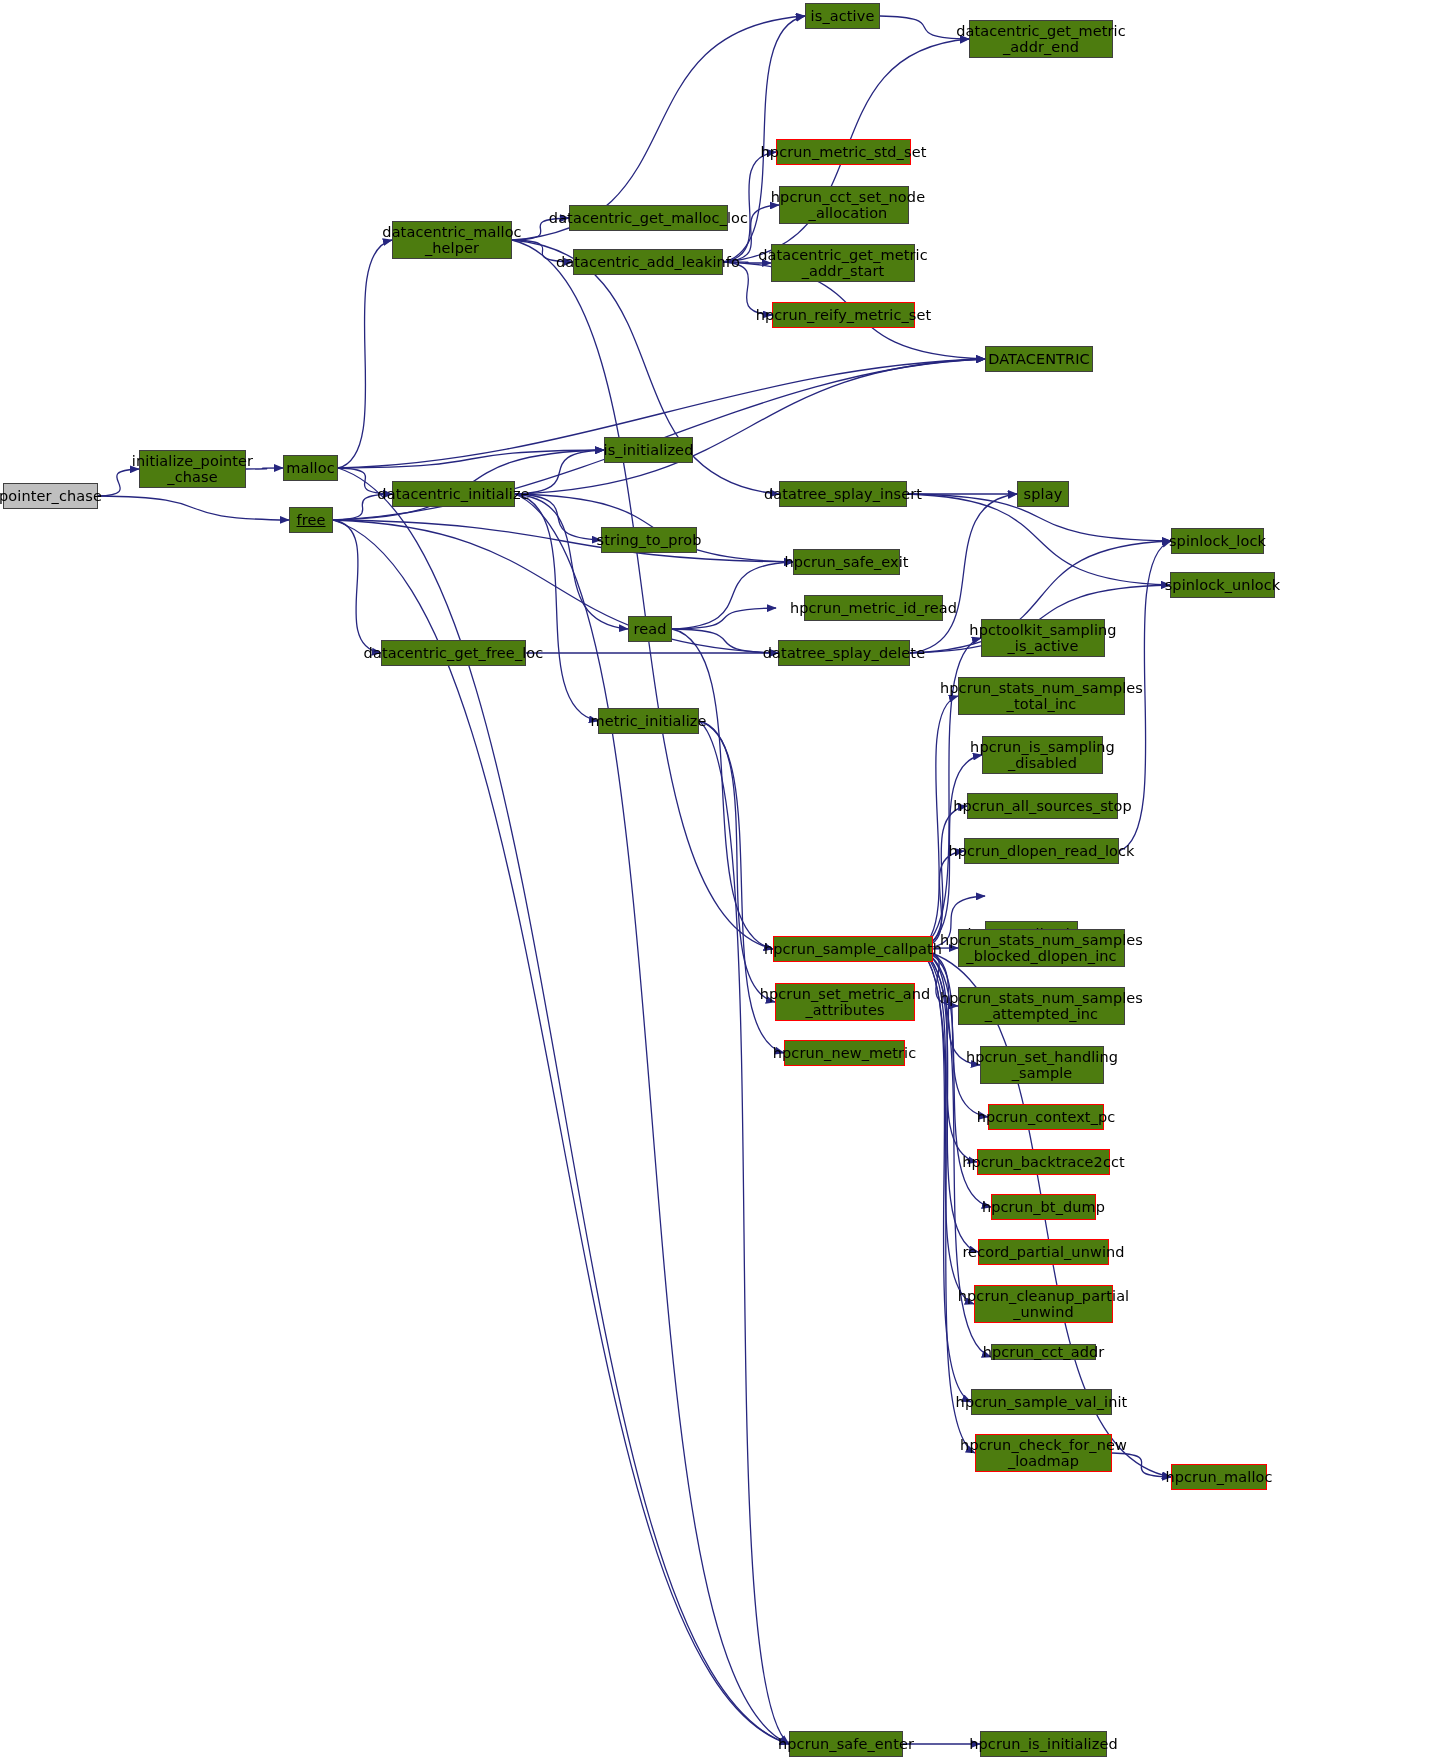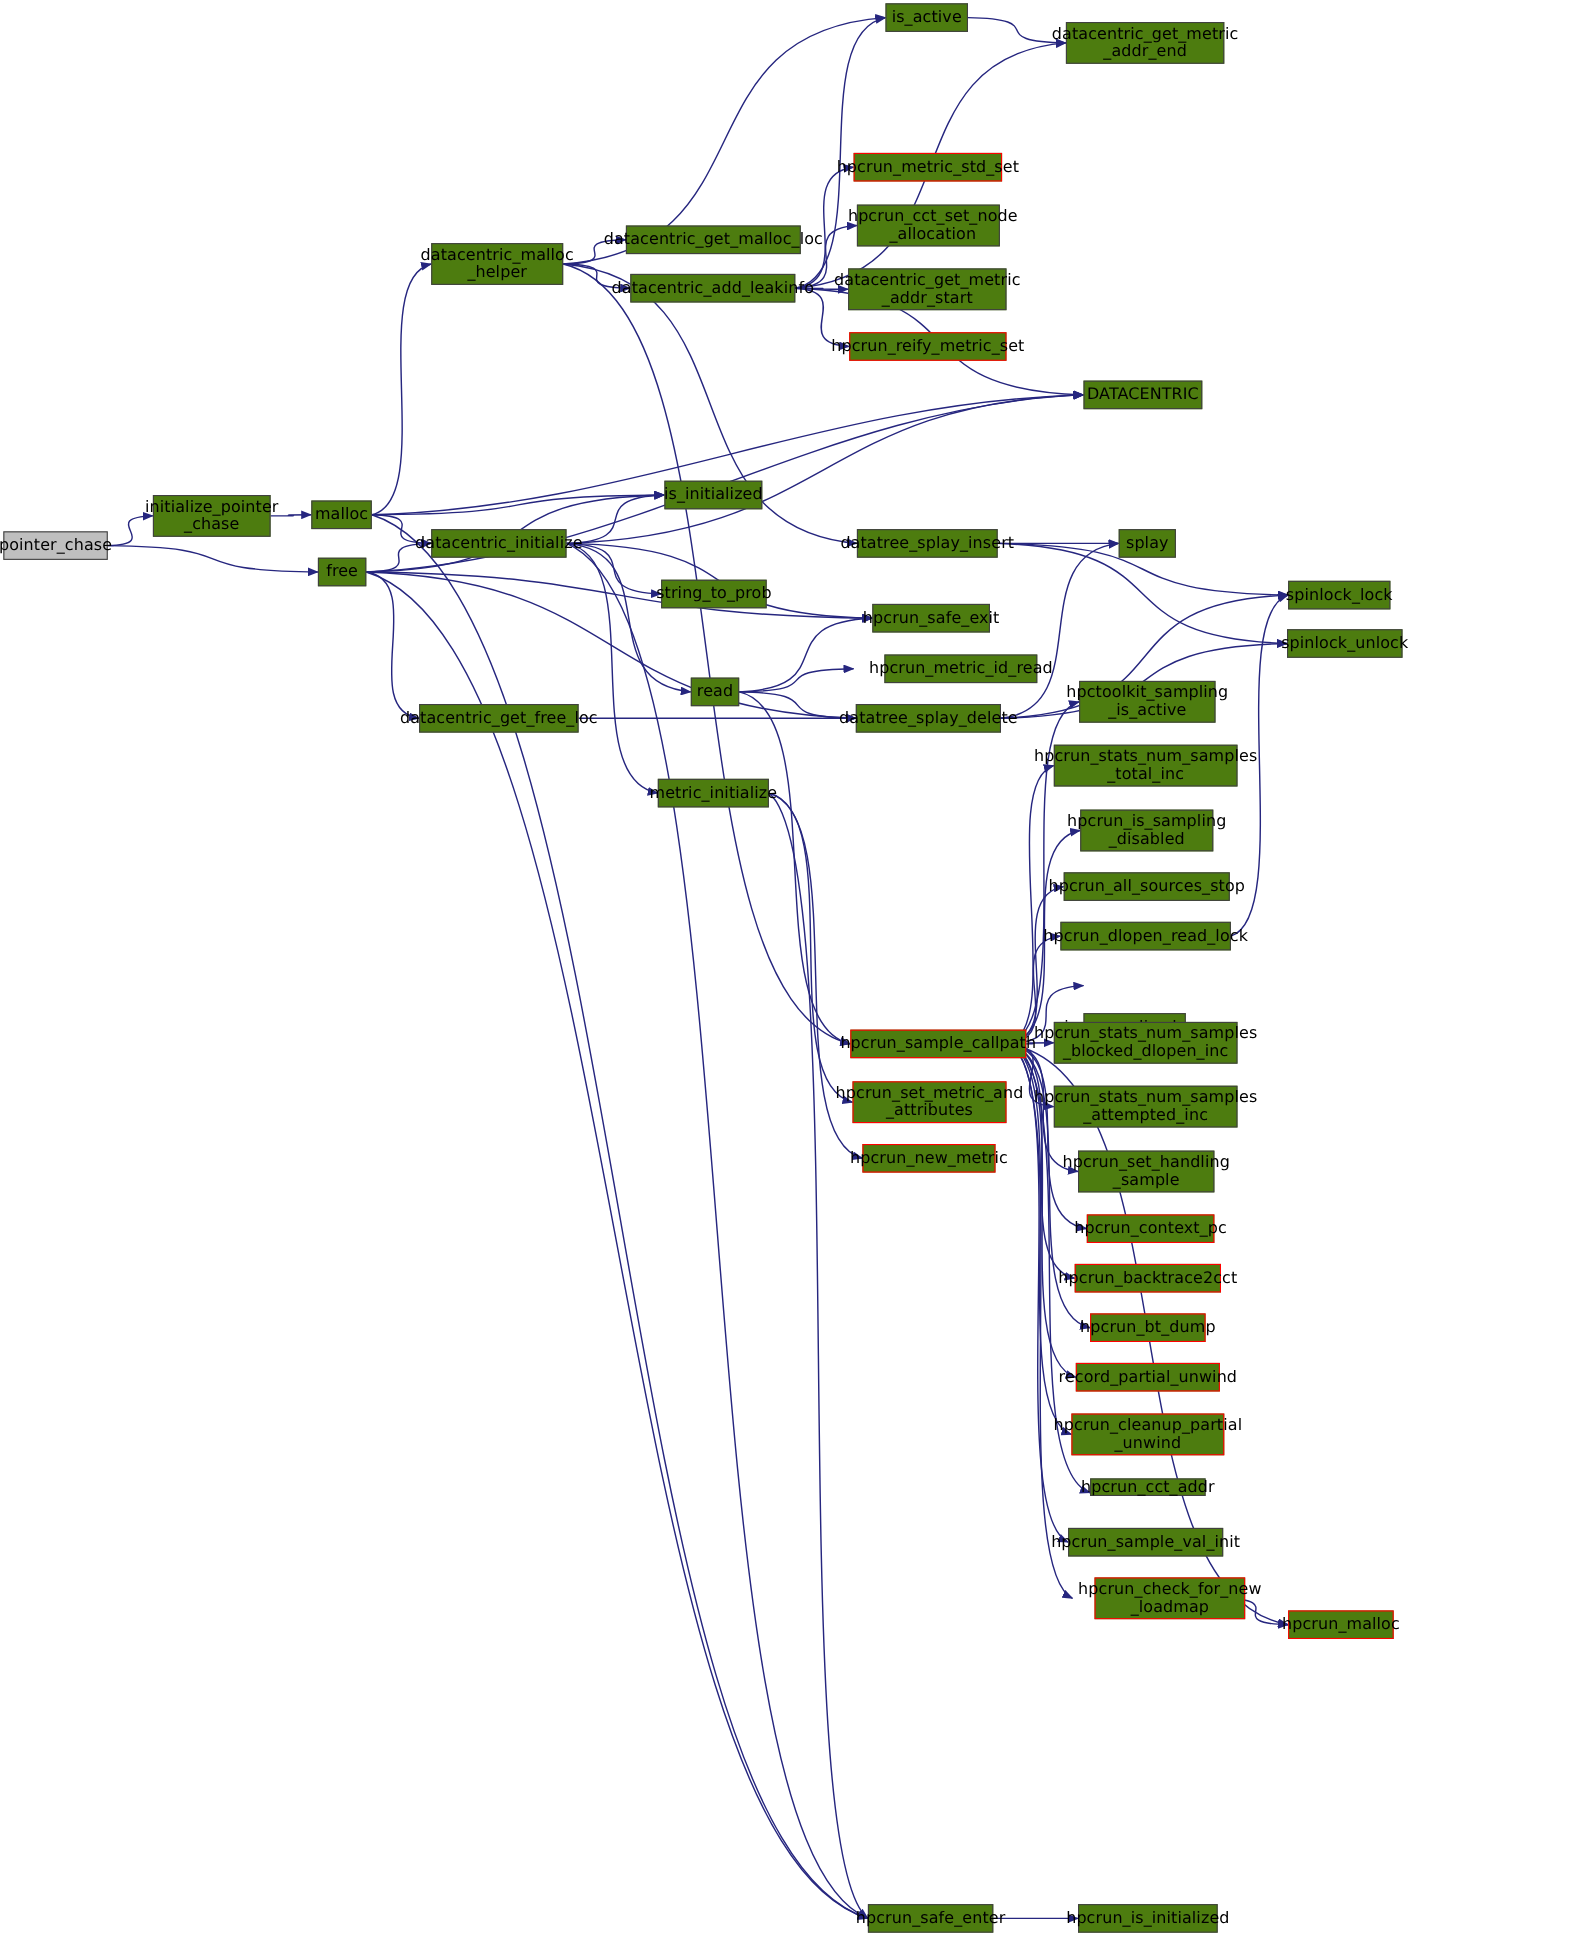--- a/index.html
+++ b/index.html
@@ -129,21 +129,21 @@
         <path d="M917,949 C1086.7,980.68 1001.3,1445.32 1171,1477" marker-end="url(#ah)"></path>
         <path d="M1112,1453 C1174.45,1454.44 1108.55,1475.56 1171,1477" marker-end="url(#ah)"></path>
         <path d="M903,1744 C975.35,1744 907.65,1744 980,1744" marker-end="url(#ah)"></path>
       </g>
   </svg>
   <div id="nodes">
       <div class="node root" style="left: 3px; top: 483px; width: 95px; height: 26px;">pointer_chase</div>
       <div class="node" style="left: 139px; top: 450px; width: 107px; height: 38px;">initialize_pointer
 _chase</div>
       <div class="node" style="left: 283px; top: 455px; width: 55px; height: 26px; text-align: right;">malloc</div>
-      <div class="node" style="left: 289px; top: 507px; width: 44px; height: 26px;">free</div>
+      <div class="node" style="left: 289px; top: 507px; width: 44px; height: 26px; text-decoration: underline;">free</div>
       <div class="node" style="left: 392px; top: 221px; width: 120px; height: 38px;">datacentric_malloc
 _helper</div>
       <div class="node" style="left: 392px; top: 481px; width: 123px; height: 26px;">datacentric_initialize</div>
       <div class="node" style="left: 381px; top: 640px; width: 145px; height: 26px;">datacentric_get_free_loc</div>
       <div class="node" style="left: 598px; top: 708px; width: 101px; height: 26px;">metric_initialize</div>
       <div class="node" style="left: 569px; top: 205px; width: 159px; height: 26px;">datacentric_get_malloc_loc</div>
       <div class="node" style="left: 573px; top: 249px; width: 150px; height: 26px;">datacentric_add_leakinfo</div>
       <div class="node" style="left: 604px; top: 437px; width: 89px; height: 26px;">is_initialized</div>
       <div class="node" style="left: 601px; top: 527px; width: 96px; height: 26px;">string_to_prob</div>
       <div class="node" style="left: 628px; top: 616px; width: 44px; height: 26px;">read</div>
@@ -184,19 +184,19 @@
 _sample</div>
       <div class="node red" style="left: 784px; top: 1040px; width: 121px; height: 26px;">hpcrun_new_metric</div>
       <div class="node red" style="left: 988px; top: 1104px; width: 116px; height: 26px;">hpcrun_context_pc</div>
       <div class="node red" style="left: 977px; top: 1149px; width: 133px; height: 26px;">hpcrun_backtrace2cct</div>
       <div class="node red" style="left: 991px; top: 1194px; width: 105px; height: 26px;">hpcrun_bt_dump</div>
       <div class="node red" style="left: 978px; top: 1239px; width: 131px; height: 26px;">record_partial_unwind</div>
       <div class="node red" style="left: 974px; top: 1285px; width: 139px; height: 38px;">hpcrun_cleanup_partial
 _unwind</div>
       <div class="node" style="left: 991px; top: 1344px; width: 105px; height: 16px; text-align: right;">hpcrun_cct_addr</div>
       <div class="node" style="left: 971px; top: 1389px; width: 141px; height: 26px;">hpcrun_sample_val_init</div>
-      <div class="node red" style="left: 975px; top: 1434px; width: 137px; height: 38px; margin-left: 20px;">hpcrun_check_for_new
+      <div class="node red" style="left: 975px; top: 1434px; width: 137px; height: 38px;">hpcrun_check_for_new
 _loadmap</div>
       <div class="node red" style="left: 1171px; top: 1464px; width: 96px; height: 26px;">hpcrun_malloc</div>
       <div class="node" style="left: 789px; top: 1731px; width: 114px; height: 26px;">hpcrun_safe_enter</div>
       <div class="node" style="left: 980px; top: 1731px; width: 127px; height: 26px;">hpcrun_is_initialized</div>
     </div>
 </div>
 
 </body></html>

